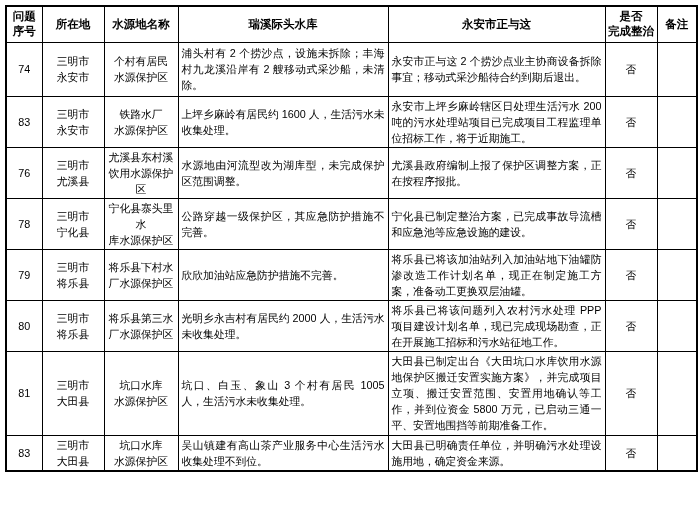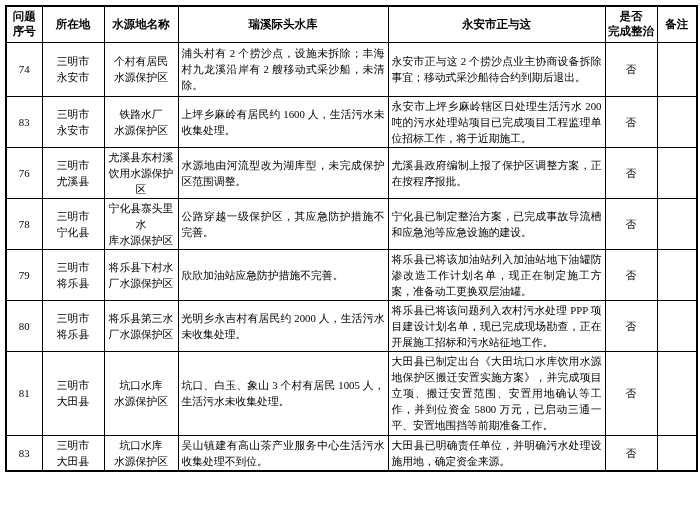--- a/index.html
+++ b/index.html
@@ -1,19 +1,19 @@
 <!DOCTYPE html>
 <html><head>
 <meta charset="utf-8">
 <style>
   html,body{margin:0;padding:0;background:#ffffff;}
   .page{
     width:700px;height:513px;box-sizing:border-box;
     padding:5px 4px 16px 5px;background:#ffffff;
-    font-family:Liberation Serif, serif;color:#000;
+    font-family:Liberation Sans, sans-serif;color:#000;
   }
   table.doc{
     border-collapse:collapse;table-layout:fixed;width:691px;
     border:2px solid #000;
   }
   .doc th,.doc td{
     border:1px solid #000;
     overflow:hidden;
     white-space:pre-line;
     vertical-align:middle;

